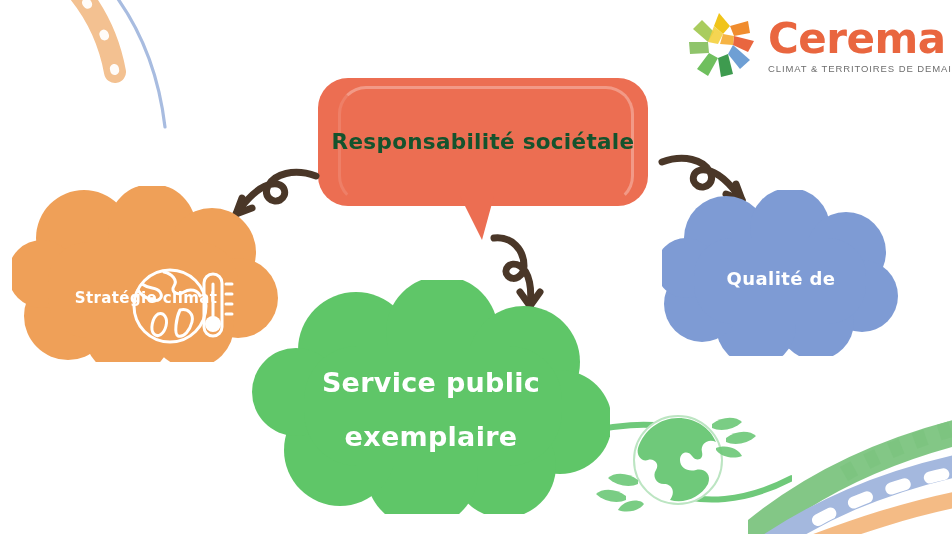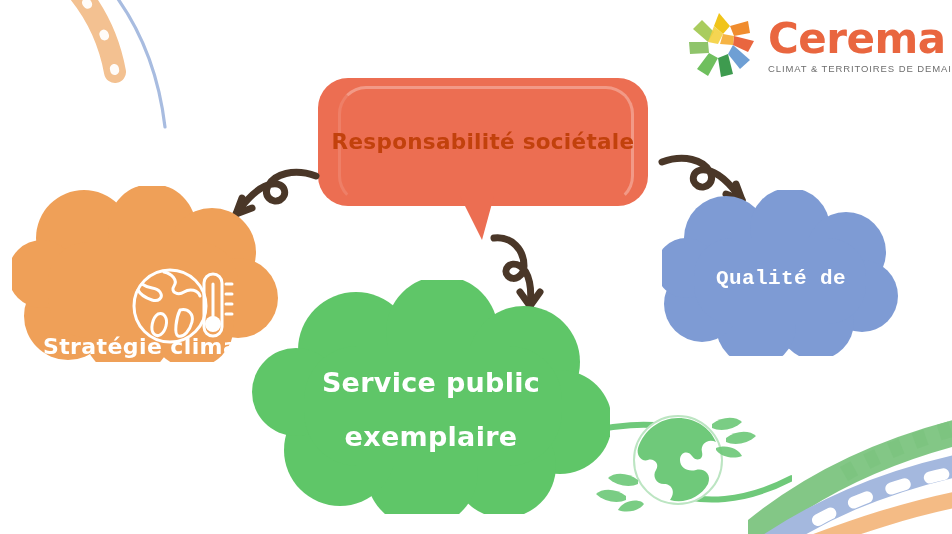--- a/index.html
+++ b/index.html
@@ -82,21 +82,21 @@
   }
   #bubble-text {
     position: absolute;
     left: 0; top: 0;
     width: 330px;
     height: 128px;
     display: flex;
     flex-direction: column;
     align-items: center;
     justify-content: center;
-    color: #c2410c;
+    color: #14532d;
     font-family: "DejaVu Sans", sans-serif;
     font-weight: bold;
     font-size: 21.5px;
     line-height: 36px;
     text-align: center;
     letter-spacing: 0.3px;
   }
   #bubble-highlight {
     position: absolute;
     left: 20px; top: 8px;
@@ -118,29 +118,29 @@
     justify-content: center;
     color: #ffffff;
     font-family: "DejaVu Sans", sans-serif;
     font-weight: bold;
     text-align: center;
     pointer-events: none;
   }
 
   #cloud-strategie { left: 12px; top: 186px; width: 268px; height: 176px; }
   #cloud-strategie .cloud-text {
-    font-size: 22px; line-height: 30px; letter-spacing: 0.4px;
-    justify-content: flex-end; padding-top: 48px;
+    font-size: 15px; line-height: 30px; letter-spacing: 0.4px;
+    justify-content: center; padding-top: 48px;
     box-sizing: border-box;
   }
 
   #cloud-qualite { left: 662px; top: 190px; width: 238px; height: 166px; }
   #cloud-qualite .cloud-text {
-    font-size: 21px; line-height: 34px; letter-spacing: 0.4px;
-    padding-top: 12px; box-sizing: border-box; font-family: Liberation Mono, monospace;
+    font-size: 18px; line-height: 34px; letter-spacing: 0.4px;
+    padding-top: 12px; box-sizing: border-box;
   }
 
   #cloud-service { left: 252px; top: 280px; width: 358px; height: 234px; }
   #cloud-service .cloud-text {
     font-size: 27px; line-height: 54px; letter-spacing: 0.3px;
     padding-top: 26px; box-sizing: border-box;
   }
 </style>
 </head>
 <body>

